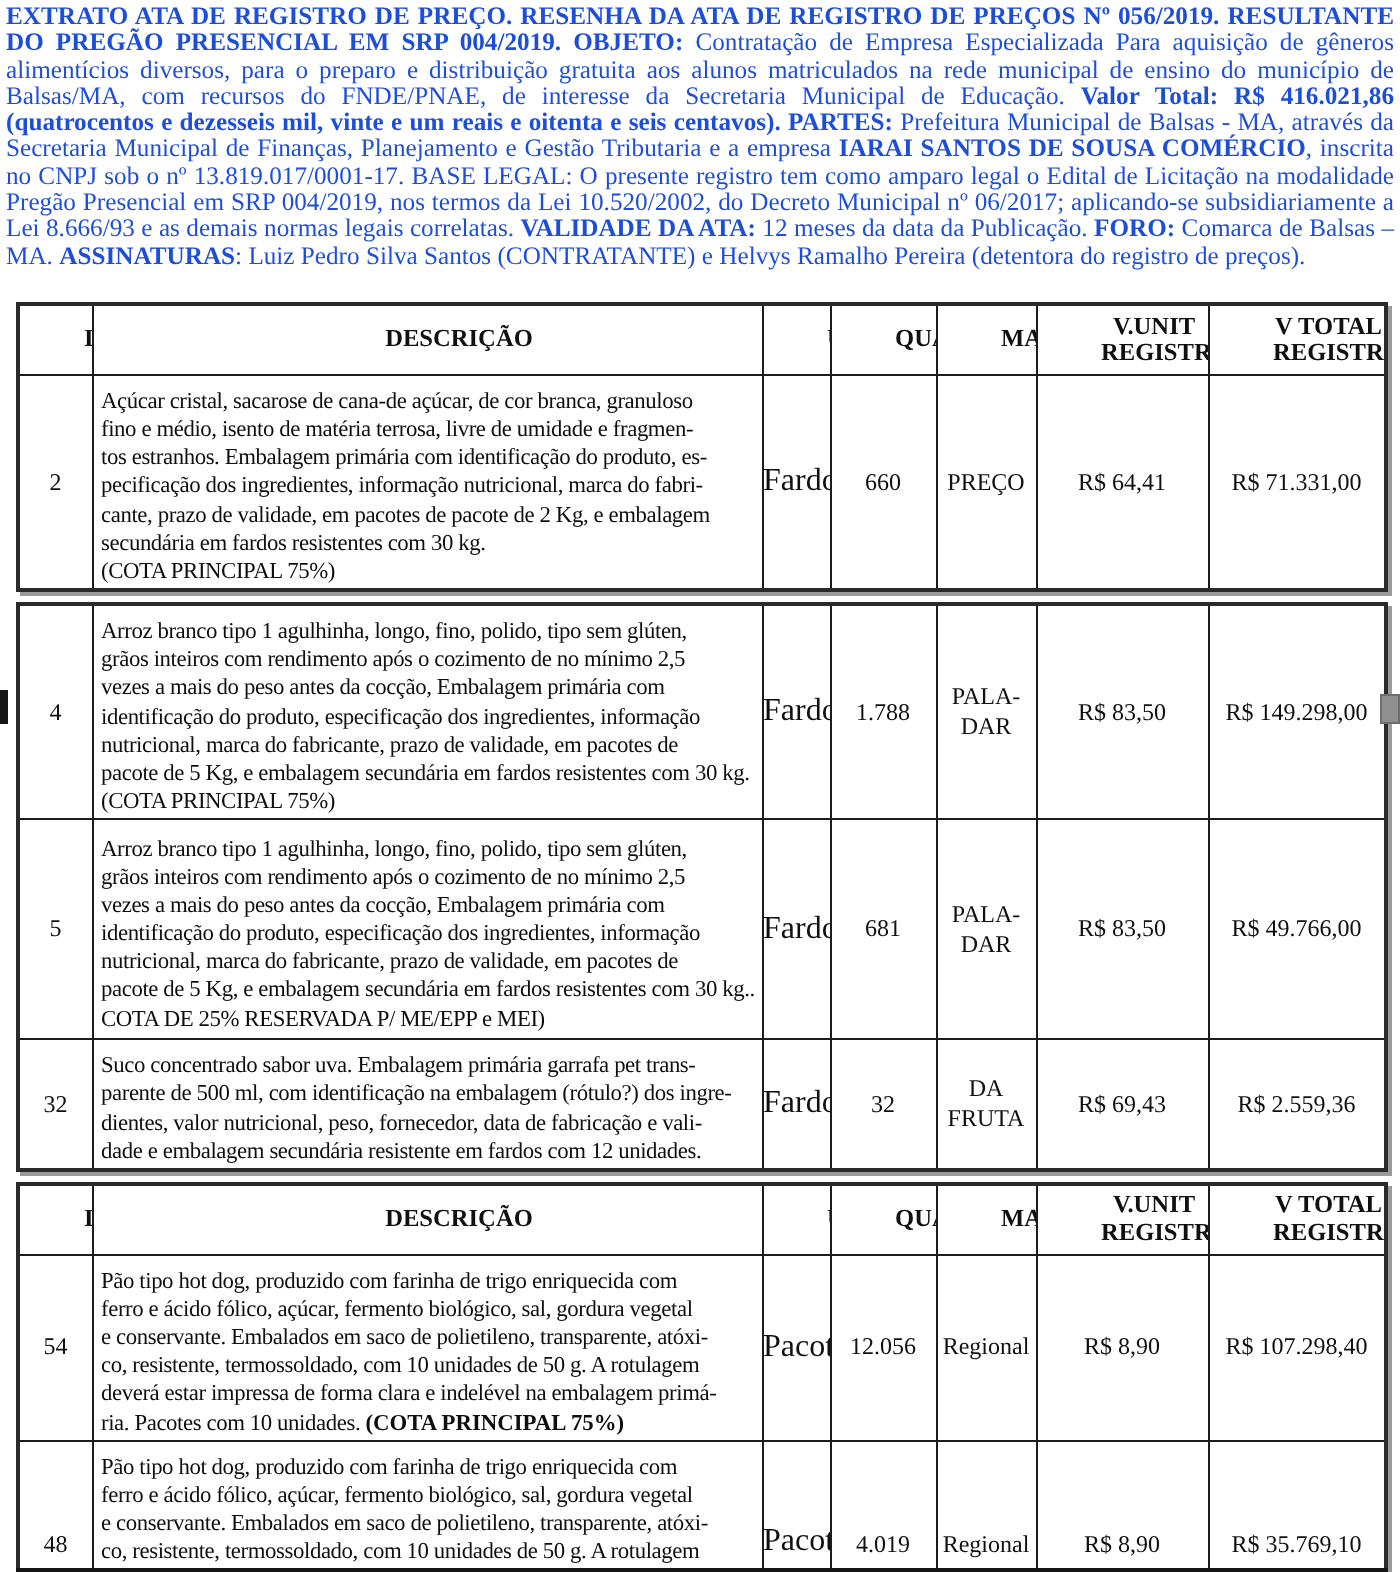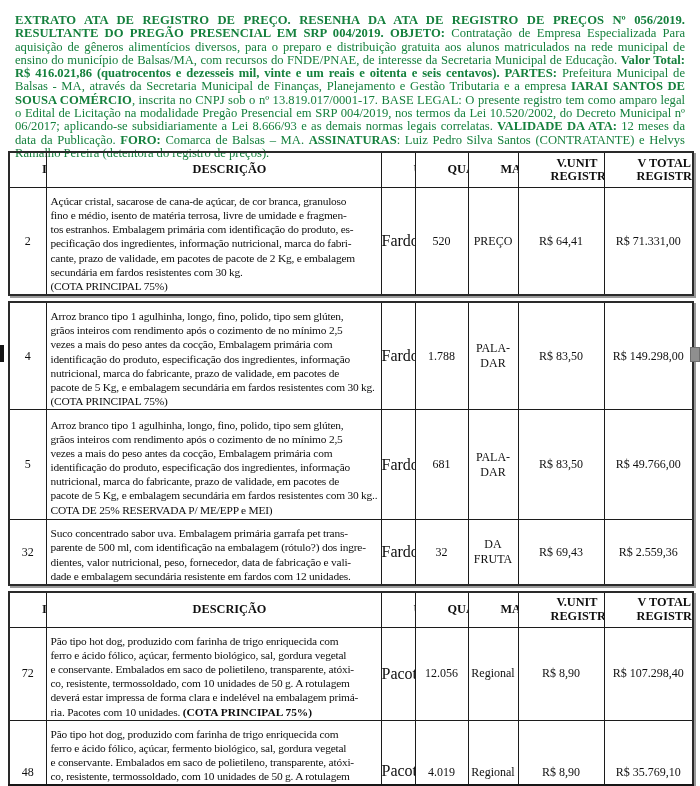--- a/index.html
+++ b/index.html
@@ -4,22 +4,22 @@
 <style>
   html,body{margin:0;padding:0;}
   body{
     width:700px;height:786px;overflow:hidden;position:relative;
     background:#ffffff;color:#111;
     font-family:"Liberation Serif","DejaVu Serif",serif;
   }
   
   .doc-paragraph{
     position:absolute;top:2px;left:3px;right:3px;
-    font-size:12.6px;line-height:13.3px;text-align:justify;margin:12px;
-    color:#15803d;
+    font-size:12.6px;line-height:13.3px;text-align:justify;margin:0;
+    color:#1d4ed8;
   }
   .doc-paragraph b{font-weight:bold;}
   
   #tables{position:absolute;top:151px;left:8px;width:684px;}
   table.price-table{
     border-collapse:collapse;table-layout:fixed;width:684px;
     border:2px solid #2a2a2a;
     box-shadow:2px 2px 0 #9a9a9a;
     margin-bottom:5px;
     font-size:12px;color:#101010;
@@ -93,21 +93,21 @@
             <td class="c-desc">
               <div class="desc"><span>Açúcar cristal, sacarose de cana-de açúcar, de cor branca, granuloso
 fino e médio, isento de matéria terrosa, livre de umidade e fragmen-
 tos estranhos. Embalagem primária com identificação do produto, es-
 pecificação dos ingredientes, informação nutricional, marca do fabri-
 cante, prazo de validade, em pacotes de pacote de 2 Kg, e embalagem
 secundária em fardos resistentes com 30 kg.
 (COTA PRINCIPAL 75%)</span></div>
             </td>
             <td class="c-und">Fardos</td>
-            <td class="c-quant">520</td>
+            <td class="c-quant">660</td>
             <td class="c-marca">PREÇO</td>
             <td class="c-vunit">R$ 64,41</td>
             <td class="c-vtotal">R$ 71.331,00</td>
           </tr>
         </tbody>
       </table>
       <table class="price-table t1">
         <colgroup>
           <col style="width: 37px;">
           <col style="width: 335px;">
@@ -182,21 +182,21 @@
           <tr class="hdr">
             <td>ITEM</td>
             <td>DESCRIÇÃO</td>
             <td>UND</td>
             <td>QUANT.</td>
             <td>MARCA</td>
             <td>V.UNIT REGISTRADO</td>
             <td>V TOTAL REGISTRADO</td>
           </tr>
           <tr class="datarow">
-            <td class="c-item">72</td>
+            <td class="c-item">54</td>
             <td class="c-desc">
               <div class="desc"><span>Pão tipo hot dog, produzido com farinha de trigo enriquecida com
 ferro e ácido fólico, açúcar, fermento biológico, sal, gordura vegetal
 e conservante. Embalados em saco de polietileno, transparente, atóxi-
 co, resistente, termossoldado, com 10 unidades de 50 g. A rotulagem
 deverá estar impressa de forma clara e indelével na embalagem primá-
 ria. Pacotes com 10 unidades. </span><b>(COTA PRINCIPAL 75%)</b></div>
             </td>
             <td class="c-und">Pacotes</td>
             <td class="c-quant">12.056</td>

